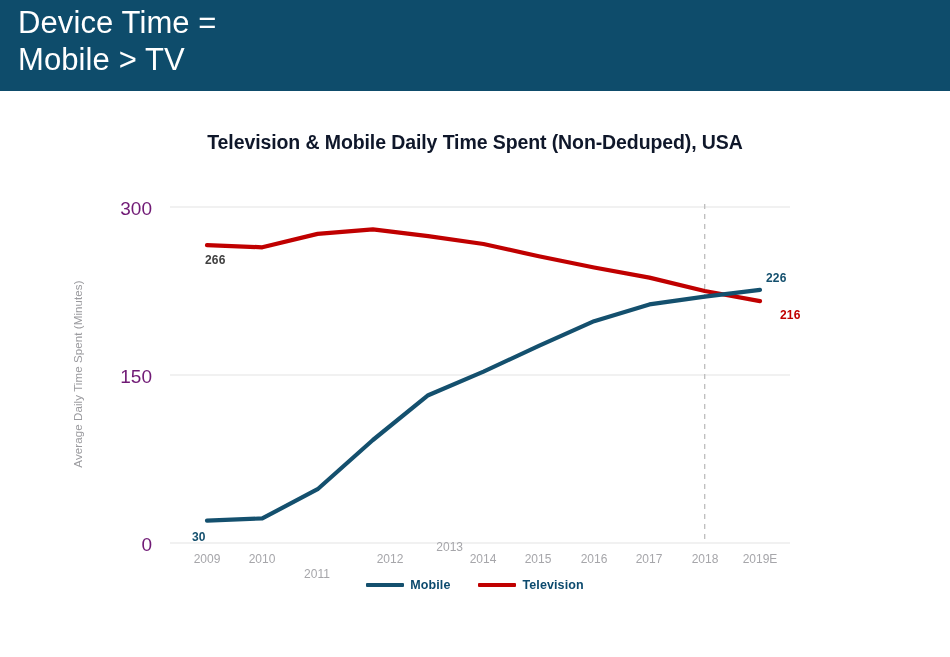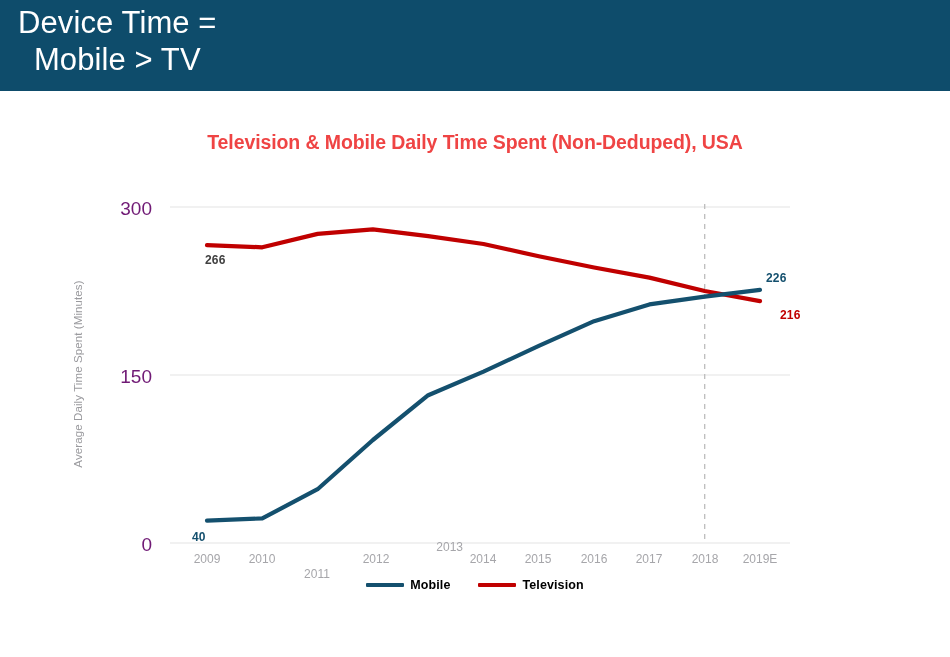--- a/index.html
+++ b/index.html
@@ -16,33 +16,32 @@
     background:#0e4c6b;
   }
   #banner-title{
     position:absolute;left:18px;top:4px;
     color:#ffffff;
     font-size:31px;
     line-height:37px;
     font-weight:400;
     letter-spacing:0.1px;
     white-space:pre-line;
-    text-align:center;
   }
   
   #chart-block{
     position:absolute;left:0;top:91px;width:950px;height:566px;
     background:#ffffff;
   }
   #chart-title{
     position:absolute;left:0;top:40px;width:950px;
     text-align:center;
     font-size:19.5px;
     font-weight:bold;
-    color:#ef4444;
+    color:#0f172a;
     letter-spacing:-0.1px;
   }
   #plot-wrap{
     position:absolute;left:0;top:0;width:950px;height:566px;
   }
   #plot-svg{position:absolute;left:0;top:0;}
   
   #y-axis-title{
     position:absolute;
     left:-62px;top:277px;
@@ -77,21 +76,21 @@
   }
   
   #legend{
     position:absolute;left:0;top:487px;width:950px;
     display:flex;justify-content:center;align-items:center;
     gap:28px;
   }
   .legend-item{display:flex;align-items:center;gap:6px;}
   .legend-swatch{display:block;width:38px;height:4px;border-radius:1px;}
   .legend-text{
-    font-size:12.5px;font-weight:bold;color:#000000;letter-spacing:0.1px;
+    font-size:12.5px;font-weight:bold;color:#0c4a6e;letter-spacing:0.1px;
   }
 </style>
 </head>
 <body>
 
 <div id="banner">
   <div id="banner-title">Device Time =
 Mobile &gt; TV</div>
 </div>
 
@@ -116,31 +115,31 @@
 
     <div id="y-axis-title">Average Daily Time Spent (Minutes)</div>
 
     <div class="y-tick-label" style="left:106px;top:107px;">300</div>
     <div class="y-tick-label" style="left:106px;top:275px;">150</div>
     <div class="y-tick-label" style="left:106px;top:443px;">0</div>
 
     <div class="x-tick-label" style="left:172px;top:461px;">2009</div>
     <div class="x-tick-label" style="left:227px;top:461px;">2010</div>
     <div class="x-tick-label" style="left:282px;top:461px;margin-top:15px;">2011</div>
-    <div class="x-tick-label" style="left:341px;top:461px;">2012</div>
+    <div class="x-tick-label" style="left:355px;top:461px;">2012</div>
     <div class="x-tick-label" style="left:393px;top:449px;text-align:right;">2013</div>
     <div class="x-tick-label" style="left:448px;top:461px;">2014</div>
     <div class="x-tick-label" style="left:503px;top:461px;">2015</div>
     <div class="x-tick-label" style="left:559px;top:461px;">2016</div>
     <div class="x-tick-label" style="left:614px;top:461px;">2017</div>
     <div class="x-tick-label" style="left:670px;top:461px;">2018</div>
     <div class="x-tick-label" style="left:725px;top:461px;">2019E</div>
 
     <div class="point-label" style="left:189px;top:162px;color:#404040;margin-left:16px;">266</div>
-    <div class="point-label" style="left:192px;top:439px;color:#14506e;">40</div>
+    <div class="point-label" style="left:192px;top:439px;color:#14506e;">30</div>
     <div class="point-label" style="left:766px;top:180px;color:#14506e;">226</div>
     <div class="point-label" style="left:766px;top:217px;color:#c00000;margin-left:14px;">216</div>
 
     <div id="legend">
       <div class="legend-item">
         <span class="legend-swatch" style="background:#14506e;"></span>
         <span class="legend-text">Mobile</span>
       </div>
       <div class="legend-item">
         <span class="legend-swatch" style="background:#c00000;"></span>

